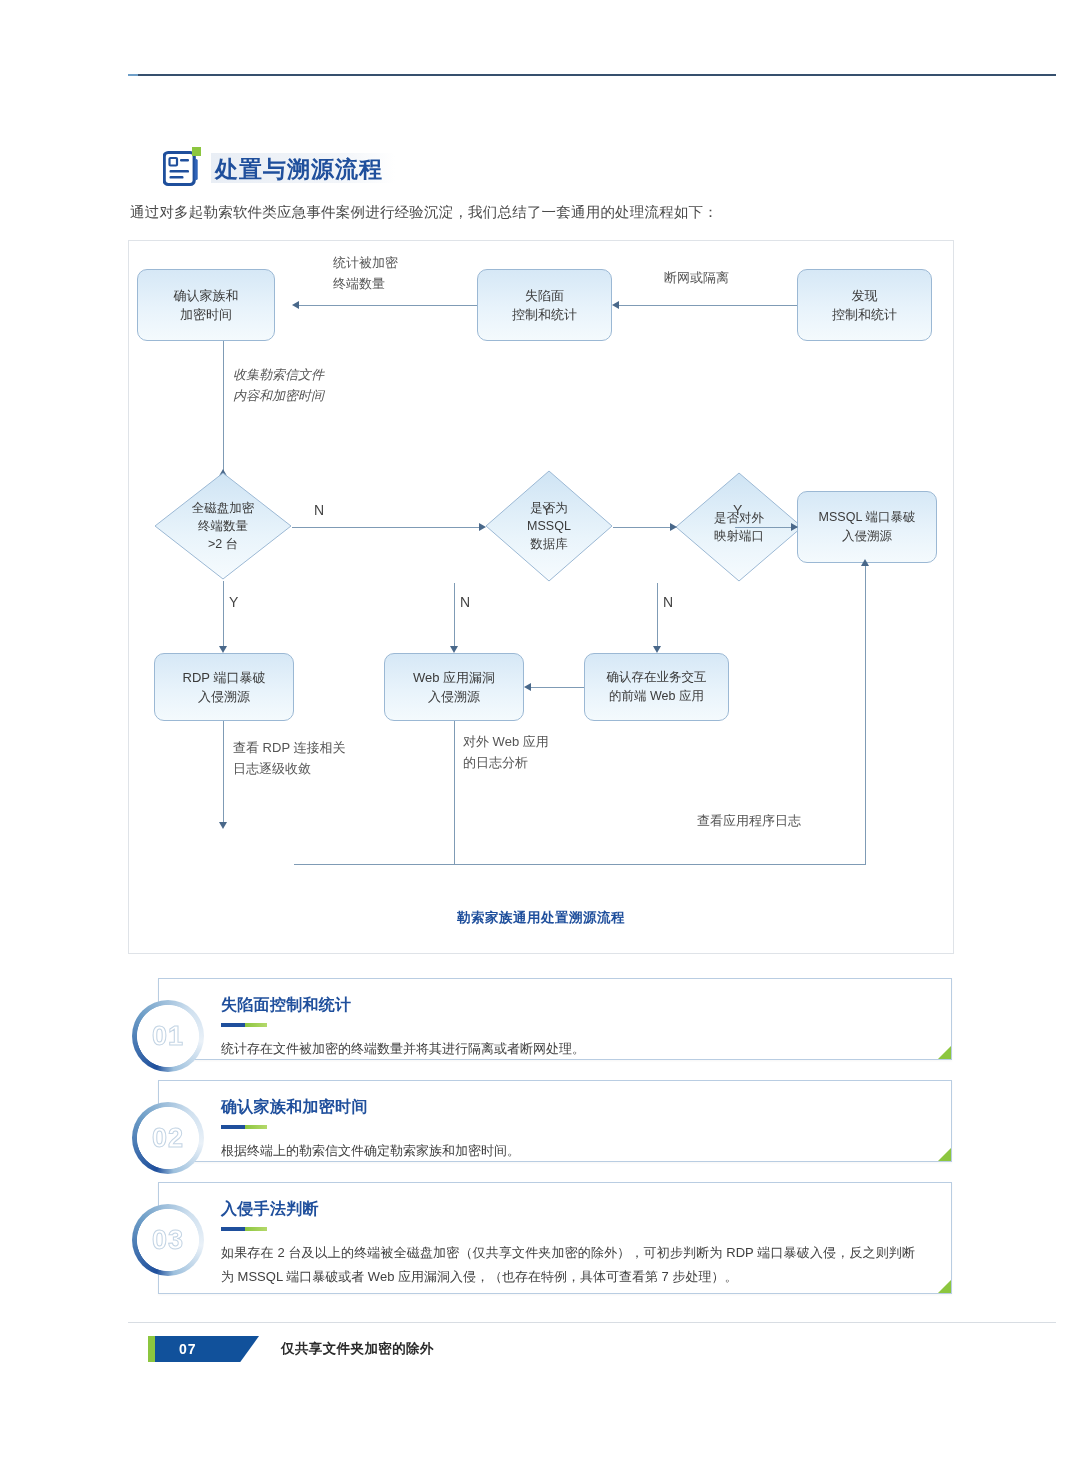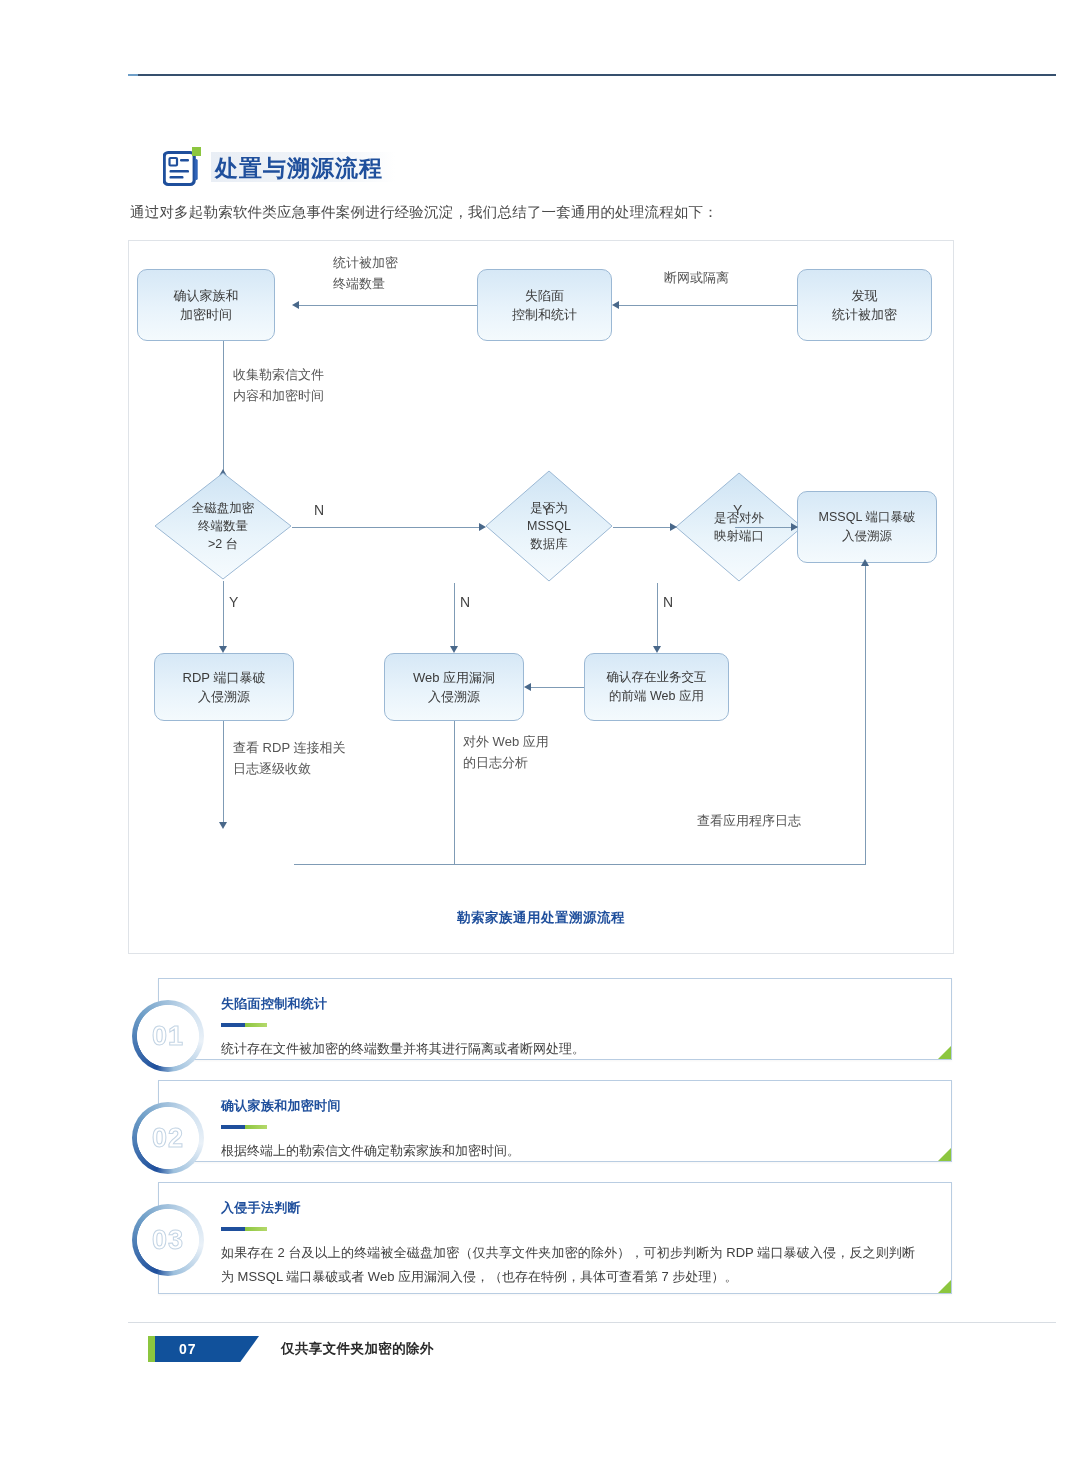--- a/index.html
+++ b/index.html
@@ -38,21 +38,21 @@
     height: 2px;
     background: #6f9fc8;
   }
 
   
   .section-head {
     position: absolute;
     left: 130px;
     top: 150px;
     display: flex;
-    align-items: flex-start;
+    align-items: center;
     gap: 12px;
     padding-left: 33px;
   }
   .sec-icon {
     width: 36px;
     height: 38px;
     position: relative;
     flex: none;
   }
   .sec-icon .corner {
@@ -202,21 +202,21 @@
     right: 0;
     bottom: 0;
     width: 0; height: 0;
     border-left: 13px solid transparent;
     border-bottom: 13px solid #8cc63f;
   }
   .card-title {
     position: absolute;
     left: 62px;
     top: 16px;
-    font-size: 13px;
+    font-size: 16px;
     font-weight: bold;
     color: #1f4f9c;
     letter-spacing: .3px;
   }
   .card-rule {
     position: absolute;
     left: 62px;
     top: 44px;
     width: 46px;
     height: 4px;
@@ -343,35 +343,35 @@
 加密时间</span>
       </div>
 
       <div class="node rect" style="left:348px; top:28px; width:135px; height:72px;">
         <span>失陷面
 控制和统计</span>
       </div>
 
       <div class="node rect" style="left:668px; top:28px; width:135px; height:72px;">
         <span>发现
-统计被加密</span>
+控制和统计</span>
       </div>
 
       <div class="line hline" style="left:489px; top:64px; width:179px;"></div>
       <div class="arrow arrow-left" style="left:483px; top:60px;"></div>
       <div class="edge-label" style="left:535px; top:27px;text-align:center;">断网或隔离</div>
 
       <div class="line hline" style="left:169px; top:64px; width:179px;"></div>
       <div class="arrow arrow-left" style="left:163px; top:60px;"></div>
       <div class="edge-label" style="left:204px; top:12px;">统计被加密
 终端数量</div>
 
       <div class="line vline" style="left:94px; top:100px; height:133px;"></div>
       <div class="arrow arrow-up" style="left:90px; top:228px;"></div>
-      <div class="edge-label" style="left:104px; top:124px;">收集勒索信文件
+      <div class="edge-label" style="left:104px; top:124px;font-style:italic;">收集勒索信文件
 内容和加密时间</div>
 
       <div class="diamond-wrap" style="left:24px; top:230px; width:140px; height:110px;">
         <svg class="diamond-shape" viewBox="0 0 140 110" xmlns="http://www.w3.org/2000/svg">
           <defs>
             <linearGradient id="dg1" x1="0" y1="0" x2="0" y2="1">
               <stop offset="0%" stop-color="#cfe4f4"></stop>
               <stop offset="60%" stop-color="#e9f4fb"></stop>
               <stop offset="100%" stop-color="#f6fbfe"></stop>
             </linearGradient>

